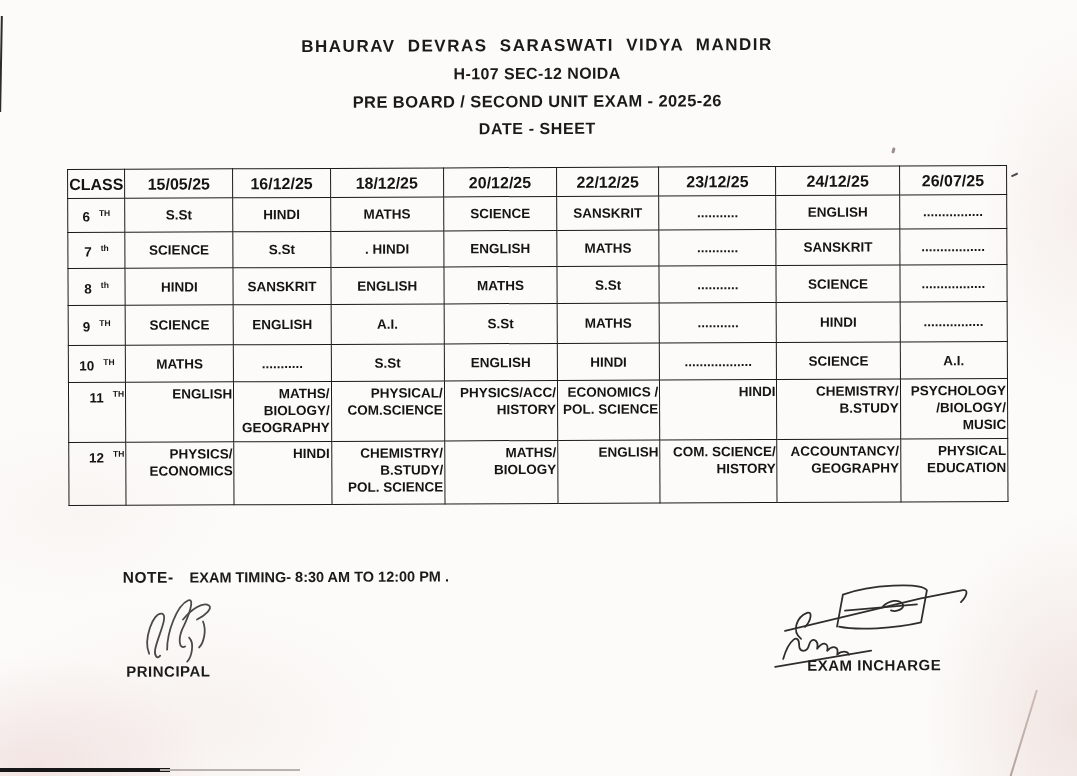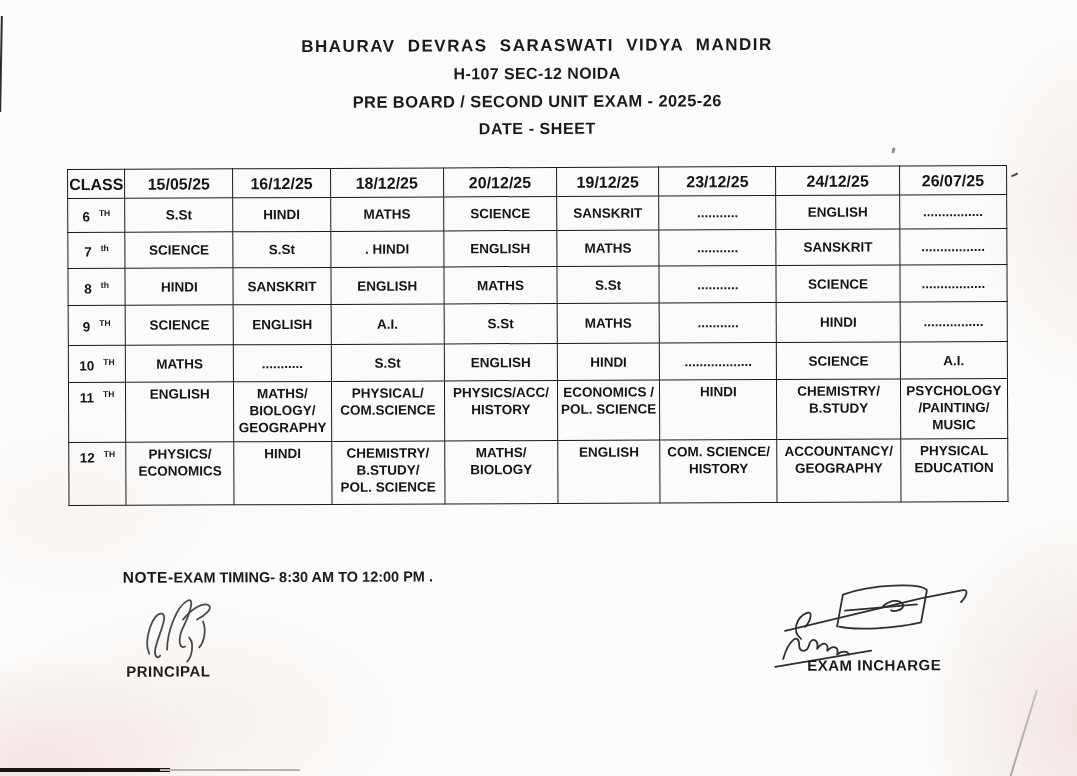--- a/index.html
+++ b/index.html
@@ -30,25 +30,25 @@
     position:absolute;left:68px;top:167px;width:940px;
     border-collapse:collapse;table-layout:fixed;
   }
   .datesheet th,.datesheet td{
     border:1.6px solid #1b1b1b;
     font-weight:bold;text-align:center;vertical-align:middle;
     font-size:13.5px;line-height:17px;color:#141414;
     padding:2px 1px;white-space:pre-line;overflow:hidden;
   }
   .datesheet th{font-size:16px;}
-  .datesheet tr.tall td{vertical-align:top;padding-top:3px;}
+  .datesheet tr.tall td{vertical-align:top;padding-top:3px;text-align:right;}
   .datesheet td sup{font-size:8.5px;margin-left:9px;}
   
   .note{position:absolute;left:122px;top:567px;font-weight:bold;color:#1a1a1a;font-size:14.5px;}
-  .note .note-label{font-size:15.5px;letter-spacing:.5px;margin-right:0;}
+  .note .note-label{font-size:15.5px;letter-spacing:.5px;margin-right:16px;}
   
   .sig-label{position:absolute;font-weight:bold;font-size:15px;letter-spacing:.5px;color:#1a1a1a;}
   .principal-label{left:125px;top:661px;}
   .exam-label{left:806px;top:658px;}
   .sig-svg{position:absolute;}
   .principal-sig{left:132px;top:590px;}
   .exam-sig{left:770px;top:578px;}
   
   .edge-line-left{position:absolute;left:0;top:16px;width:2px;height:96px;background:#2c2c2c;transform:rotate(1deg);}
   .bottom-strip{position:absolute;left:0;top:768px;width:170px;height:4px;background:#161616;}
@@ -82,21 +82,21 @@
           <col style="width:123px">
           <col style="width:107px">
       </colgroup>
       <tbody>
           <tr style="height:29px">
         <th>CLASS</th>
         <th>15/05/25</th>
         <th>16/12/25</th>
         <th>18/12/25</th>
         <th>20/12/25</th>
-        <th>19/12/25</th>
+        <th>22/12/25</th>
         <th>23/12/25</th>
         <th>24/12/25</th>
         <th>26/07/25</th>
       </tr>
       <tr style="height:34px">
         <td><span>6</span><sup>TH</sup></td>
         <td>S.St</td>
         <td>HINDI</td>
         <td>MATHS</td>
         <td>SCIENCE</td>
@@ -158,21 +158,21 @@
         <td>PHYSICAL/
 COM.SCIENCE</td>
         <td>PHYSICS/ACC/
 HISTORY</td>
         <td>ECONOMICS /
 POL. SCIENCE</td>
         <td>HINDI</td>
         <td>CHEMISTRY/
 B.STUDY</td>
         <td>PSYCHOLOGY
-/PAINTING/
+/BIOLOGY/
 MUSIC</td>
       </tr>
       <tr style="height:63px" class="tall">
         <td><span>12</span><sup>TH</sup></td>
         <td>PHYSICS/
 ECONOMICS</td>
         <td>HINDI</td>
         <td>CHEMISTRY/
 B.STUDY/
 POL. SCIENCE</td>

